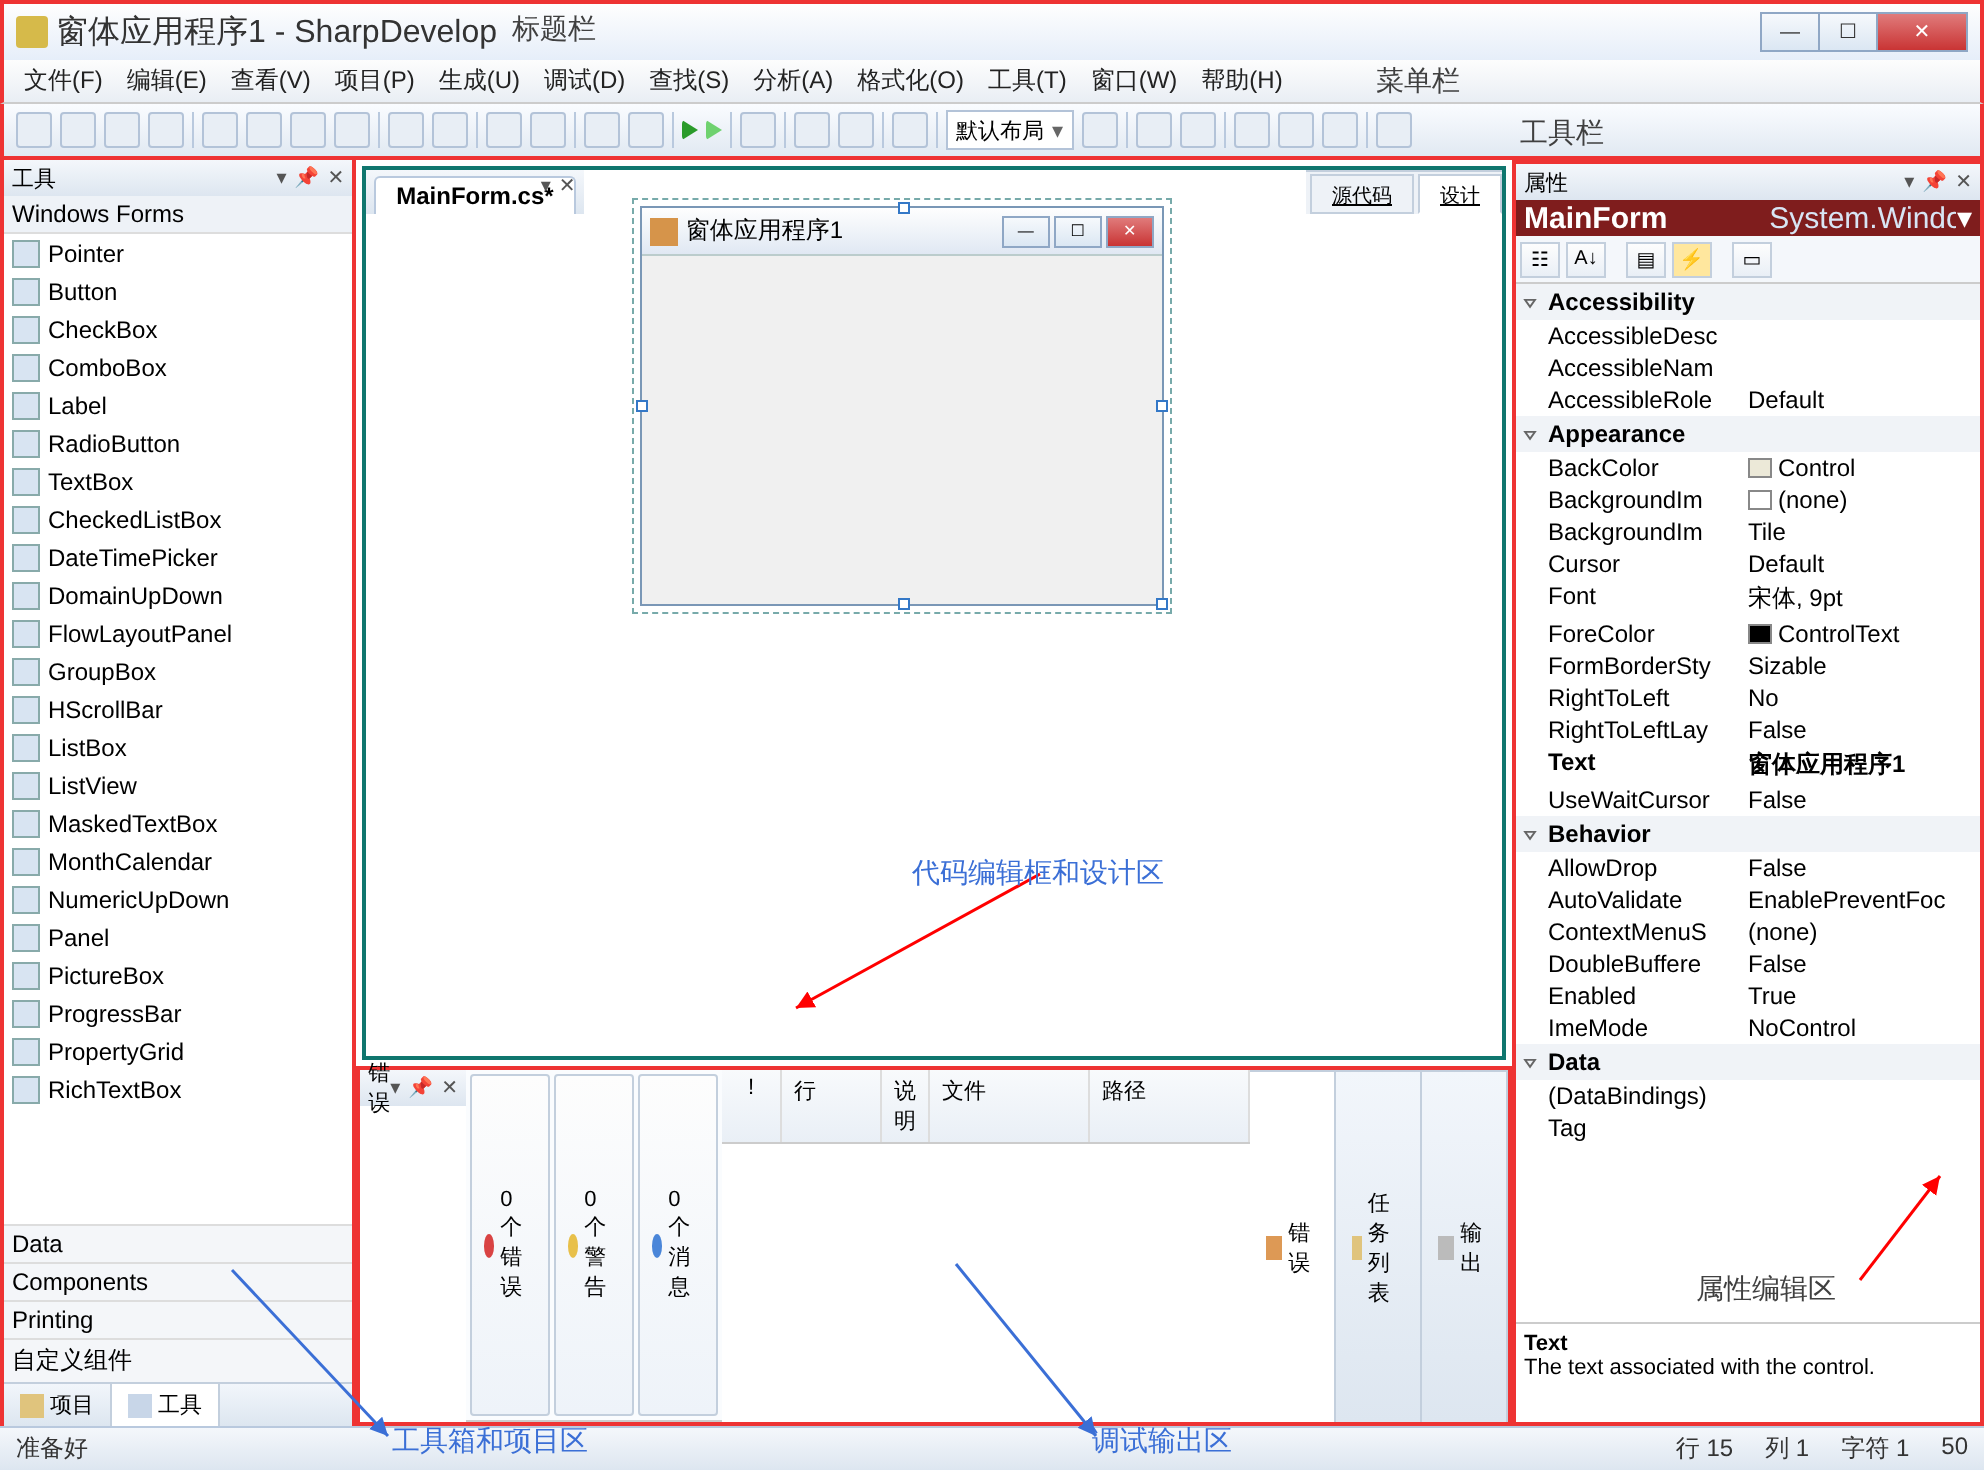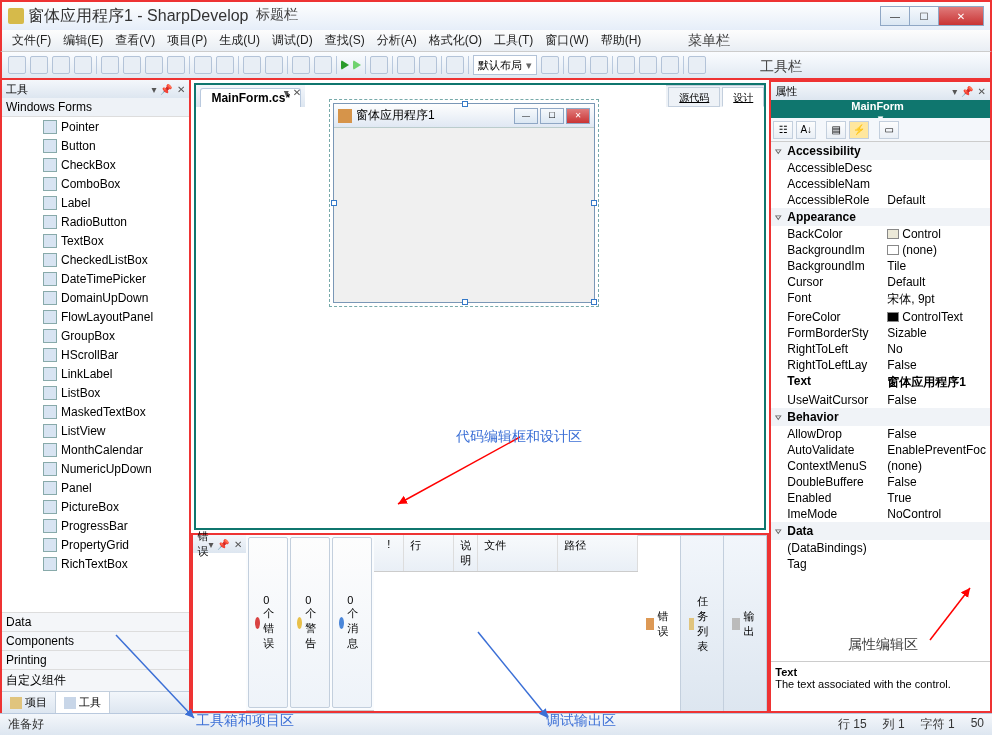--- a/index.html
+++ b/index.html
@@ -34,21 +34,21 @@
 
 .main-wrap { display: flex; height: 633px; position: relative; }
 .left-panel { width: 208px; border-right: 1px solid #ccc; display: flex; flex-direction: column; border: 2px solid #e33; border-top: none; border-bottom: none; }
 .panel-title { height: 18px; background: linear-gradient(#f4f7fb,#dde6f0); display: flex; align-items: center; padding: 0 4px; font-size: 11px; justify-content: space-between; }
 .panel-title .ctrls { display: flex; gap: 4px; font-size: 10px; color: #555; }
 .tool-cat { padding: 2px 4px; background: #eef2f7; font-size: 12px; border-bottom: 1px solid #ddd; }
 .tool-list { flex: 1; overflow: hidden; background: #fff; }
 .tool-list::-webkit-scrollbar { width: 14px; }
 .tool-list::-webkit-scrollbar-thumb { background: #cddbed; border: 1px solid #9ab; }
 .tool-list::-webkit-scrollbar-track { background: #f0f3f8; }
-.tool-list-inner { height: 100%; overflow-y: scroll; padding-left: 37px; }
+.tool-list-inner { height: 100%; overflow-y: scroll; }
 .tool-item { display: flex; align-items: center; padding: 2px 4px; height: 19px; }
 .tool-item .icn { width: 14px; height: 14px; background: #d8e4f2; border: 1px solid #8aa; margin-right: 4px; flex-shrink: 0; }
 .tool-group { padding: 2px 4px; background: #f4f6f9; border-top: 1px solid #ddd; }
 .bottom-tabs { display: flex; border-top: 1px solid #c3cfdd; background: linear-gradient(#f2f6fb,#dde6f0); }
 .btab { padding: 3px 8px; font-size: 11px; display: flex; align-items: center; gap: 3px; border-right: 1px solid #c3cfdd; }
 .btab .bi { width: 12px; height: 12px; background: #e0c47d; }
 .btab.active { background: #fff; }
 
 
 .center-col { flex: 1; display: flex; flex-direction: column; }
@@ -76,21 +76,21 @@
 .ef { display: flex; align-items: center; gap: 3px; border: 1px solid #c3cfdd; padding: 2px 6px; background: linear-gradient(#fdfdfd,#eef3f9); font-size: 11px; border-radius: 2px; }
 .ef .circ { width: 12px; height: 12px; border-radius: 50%; display: inline-block; }
 .circ.red { background: #d94343; } .circ.yel { background: #e8c04a; } .circ.blu { background: #4a86d9; }
 .err-table { flex: 1; background: #fff; }
 .err-th { display: flex; border-bottom: 1px solid #ccc; background: linear-gradient(#f8fafc,#e9eff6); }
 .err-th > div { padding: 3px 6px; border-right: 1px solid #ddd; font-size: 11px; }
 .c-ex { width: 30px; text-align: center; } .c-line { width: 50px; } .c-desc { flex: 1; } .c-file { width: 80px; } .c-path { width: 80px; }
 
 
 .right-panel { width: 236px; border: 2px solid #e33; display: flex; flex-direction: column; }
-.prop-selector { height: 18px; background: #0f766e; color: #fff; display: flex; align-items: center; padding: 0 4px; font-size: 11px; flex-direction: column; }
+.prop-selector { height: 18px; background: #7f1d1d; color: #fff; display: flex; align-items: center; padding: 0 4px; font-size: 15px; }
 .prop-selector .obj { font-weight: bold; margin-right: 6px; }
 .prop-selector .typ { color: #d8e5f4; flex: 1; white-space: nowrap; overflow: hidden; margin-left: 45px; }
 .prop-toolbar { height: 24px; display: flex; align-items: center; gap: 3px; padding: 2px; border-bottom: 1px solid #ccc; background: #f4f7fb; }
 .ptbtn { width: 20px; height: 18px; border: 1px solid #c3cfdd; background: linear-gradient(#fdfdfd,#e9eff6); display: flex; align-items: center; justify-content: center; font-size: 10px; }
 .prop-grid { flex: 1; overflow-y: auto; background: #fff; }
 .prop-cat { display: flex; align-items: center; background: #f0f3f7; padding: 2px 4px; font-weight: bold; font-size: 12px; }
 .prop-cat::before { content: '▿'; width: 12px; display: inline-block; color: #666; transform: scaleY(0.7); }
 .prop-row { display: flex; padding: 1px 4px 1px 16px; font-size: 12px; }
 .prop-row .pn { width: 100px; white-space: nowrap; overflow: hidden; }
 .prop-row .pv { flex: 1; white-space: nowrap; overflow: hidden; display: flex; align-items: center; gap: 3px;}
@@ -264,33 +264,29 @@
           <div class="tool-item">
             <span class="icn"></span>
             <span>GroupBox</span>
           </div>
           <div class="tool-item">
             <span class="icn"></span>
             <span>HScrollBar</span>
           </div>
           <div class="tool-item">
             <span class="icn"></span>
-            <span>LinkLabel</span>
-          </div>
-          <div class="tool-item">
-            <span class="icn"></span>
             <span>ListBox</span>
           </div>
           <div class="tool-item">
             <span class="icn"></span>
+            <span>ListView</span>
+          </div>
+          <div class="tool-item">
+            <span class="icn"></span>
             <span>MaskedTextBox</span>
-          </div>
-          <div class="tool-item">
-            <span class="icn"></span>
-            <span>ListView</span>
           </div>
           <div class="tool-item">
             <span class="icn"></span>
             <span>MonthCalendar</span>
           </div>
           <div class="tool-item">
             <span class="icn"></span>
             <span>NumericUpDown</span>
           </div>
           <div class="tool-item">

